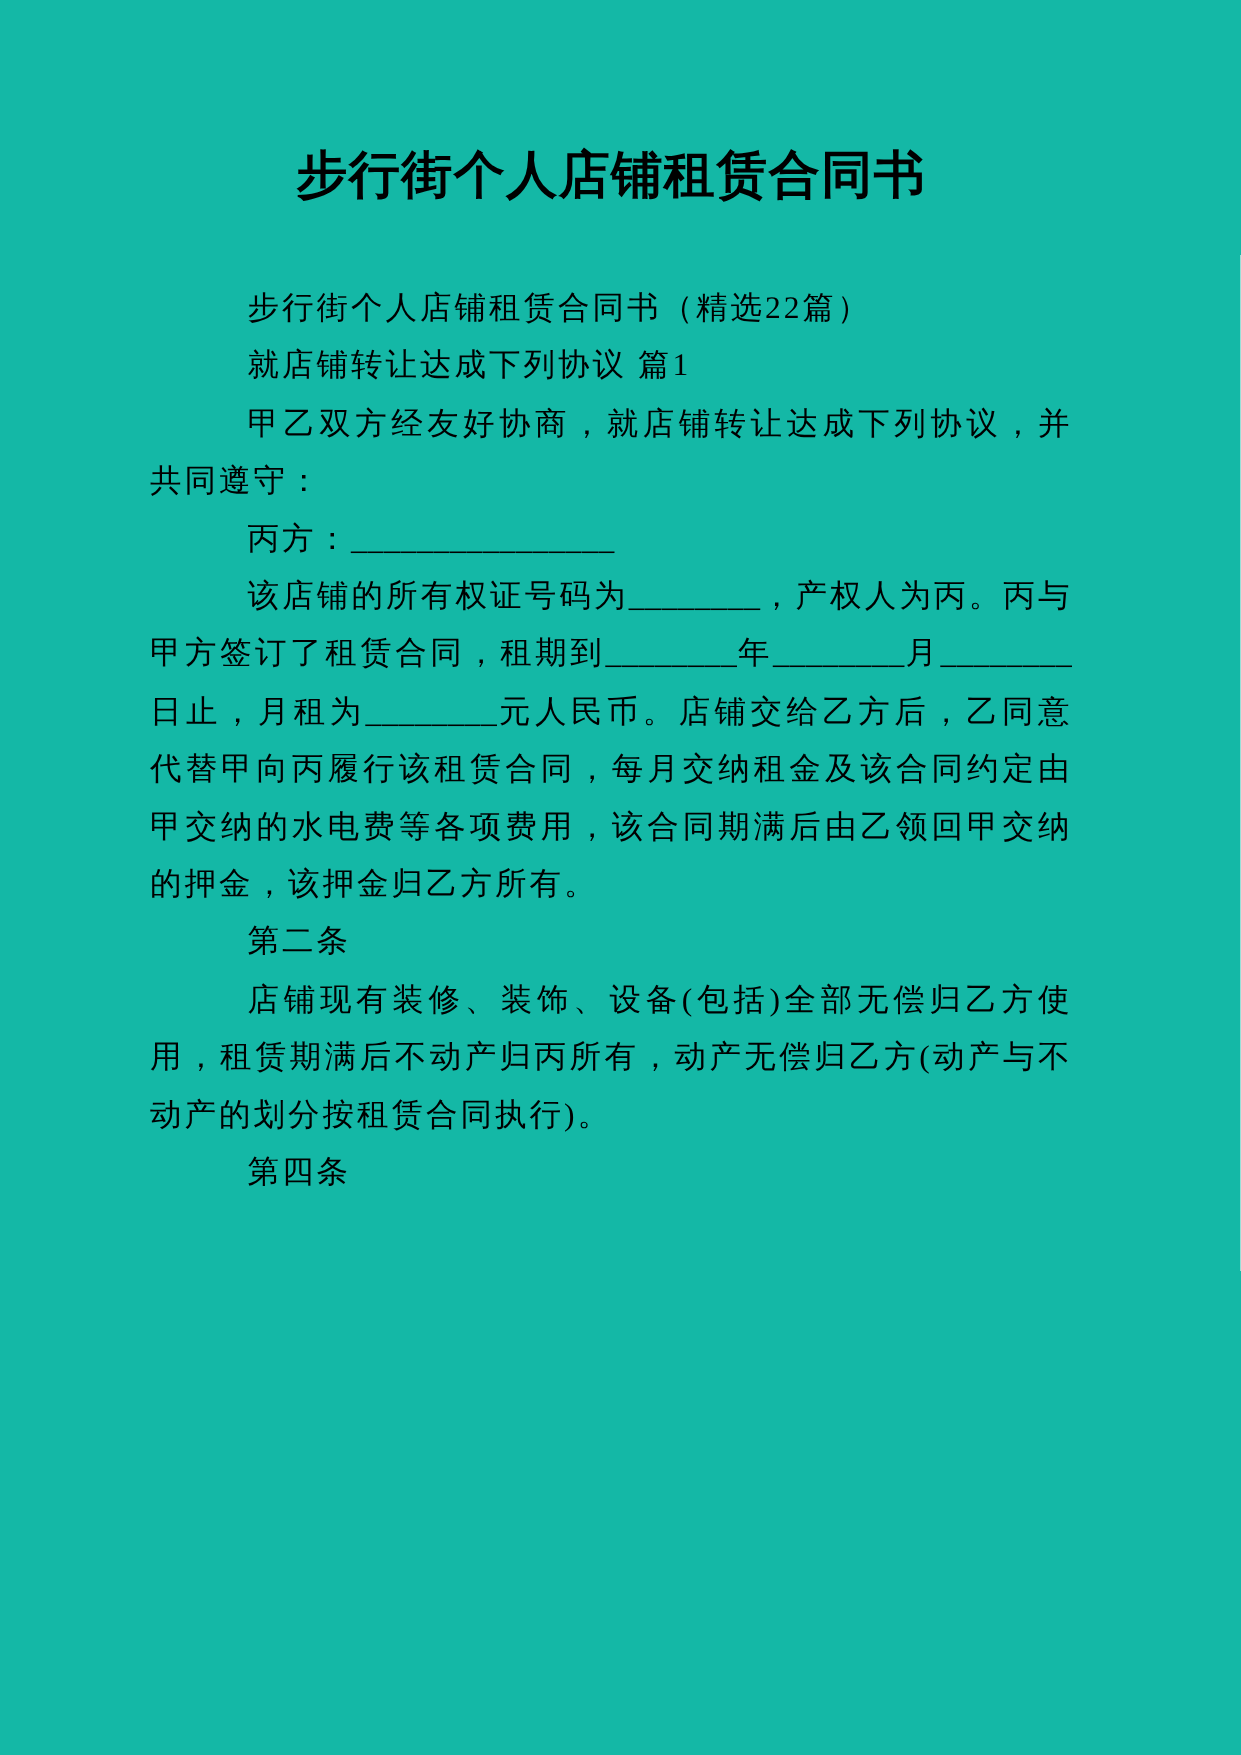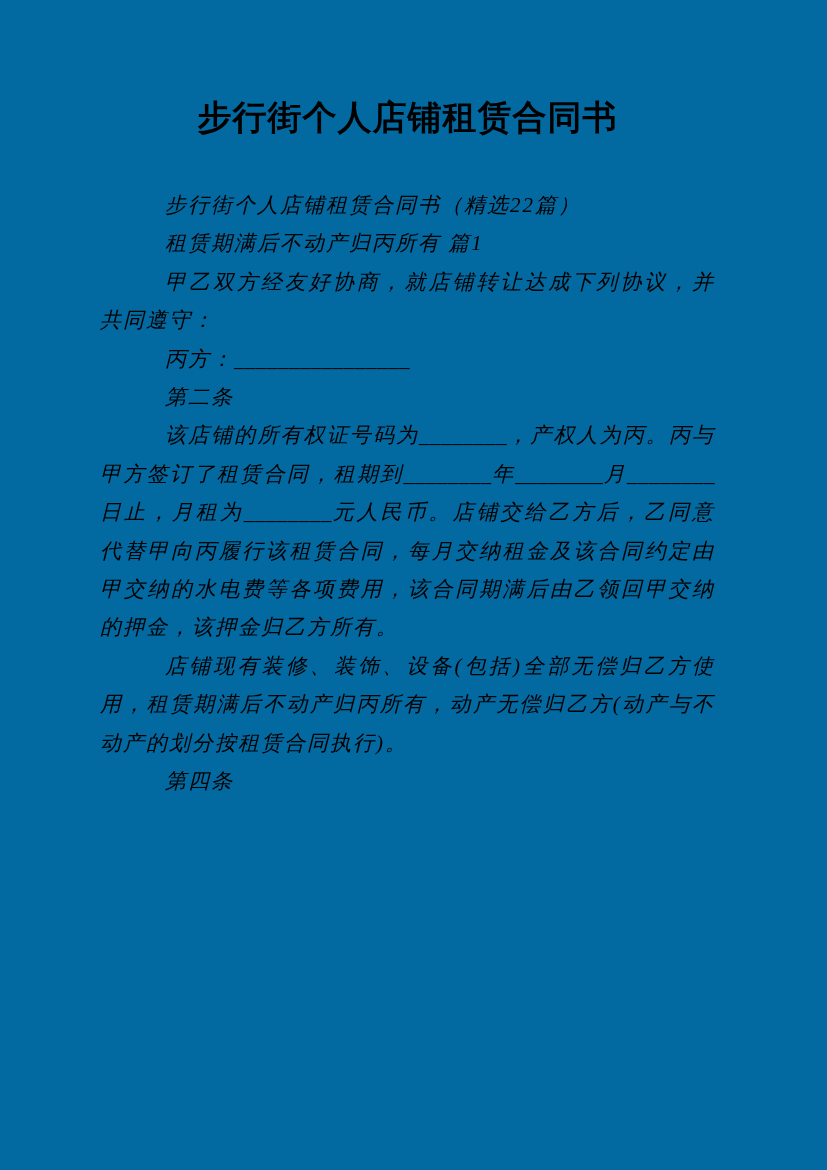--- a/index.html
+++ b/index.html
@@ -8,21 +8,21 @@
     padding: 0;
     background: #ffffff;
   }
   .page {
     position: relative;
     width: 827px;
     height: 1170px;
     box-sizing: border-box;
     margin: 0 auto;
     padding: 96px 112px 0 100px;
-    background: #0369a1;
+    background: #14b8a6;
     color: #000000;
     font-family: "Liberation Serif", "DejaVu Serif", serif;
     overflow: hidden;
   }
   .doc-title {
     margin: 0 0 46px 0;
     font-size: 34px;
     line-height: 44px;
     font-weight: bold;
     text-align: center;
@@ -33,36 +33,35 @@
     width: 100%;
   }
   .para {
     margin: 0;
     font-size: 21px;
     line-height: 38.4px;
     letter-spacing: 2px;
     text-align: justify;
     text-indent: 65px;
     word-break: normal;
-    font-style: italic;
   }
   .blank {
     letter-spacing: 0.5px;
     white-space: normal;
     word-break: break-all;
   }
 </style>
 </head>
 <body>
 
 <div class="page">
   <h1 class="doc-title">步行街个人店铺租赁合同书</h1>
   <div class="doc-body">
       <p class="para">步行街个人店铺租赁合同书（精选22篇）</p>
-      <p class="para">租赁期满后不动产归丙所有 篇1</p>
+      <p class="para">就店铺转让达成下列协议 篇1</p>
       <p class="para">甲乙双方经友好协商，就店铺转让达成下列协议，并共同遵守：</p>
       <p class="para">丙方：<span class="blank">________________</span></p>
+      <p class="para">该店铺的所有权证号码为<span class="blank">________</span>，产权人为丙。丙与甲方签订了租赁合同，租期到<span class="blank">________</span>年<span class="blank">________</span>月<span class="blank">________</span>日止，月租为<span class="blank">________</span>元人民币。店铺交给乙方后，乙同意代替甲向丙履行该租赁合同，每月交纳租金及该合同约定由甲交纳的水电费等各项费用，该合同期满后由乙领回甲交纳的押金，该押金归乙方所有。</p>
       <p class="para">第二条</p>
-      <p class="para">该店铺的所有权证号码为<span class="blank">________</span>，产权人为丙。丙与甲方签订了租赁合同，租期到<span class="blank">________</span>年<span class="blank">________</span>月<span class="blank">________</span>日止，月租为<span class="blank">________</span>元人民币。店铺交给乙方后，乙同意代替甲向丙履行该租赁合同，每月交纳租金及该合同约定由甲交纳的水电费等各项费用，该合同期满后由乙领回甲交纳的押金，该押金归乙方所有。</p>
       <p class="para">店铺现有装修、装饰、设备(包括)全部无偿归乙方使用，租赁期满后不动产归丙所有，动产无偿归乙方(动产与不动产的划分按租赁合同执行)。</p>
       <p class="para">第四条</p>
     </div>
 </div>
 
 </body></html>

